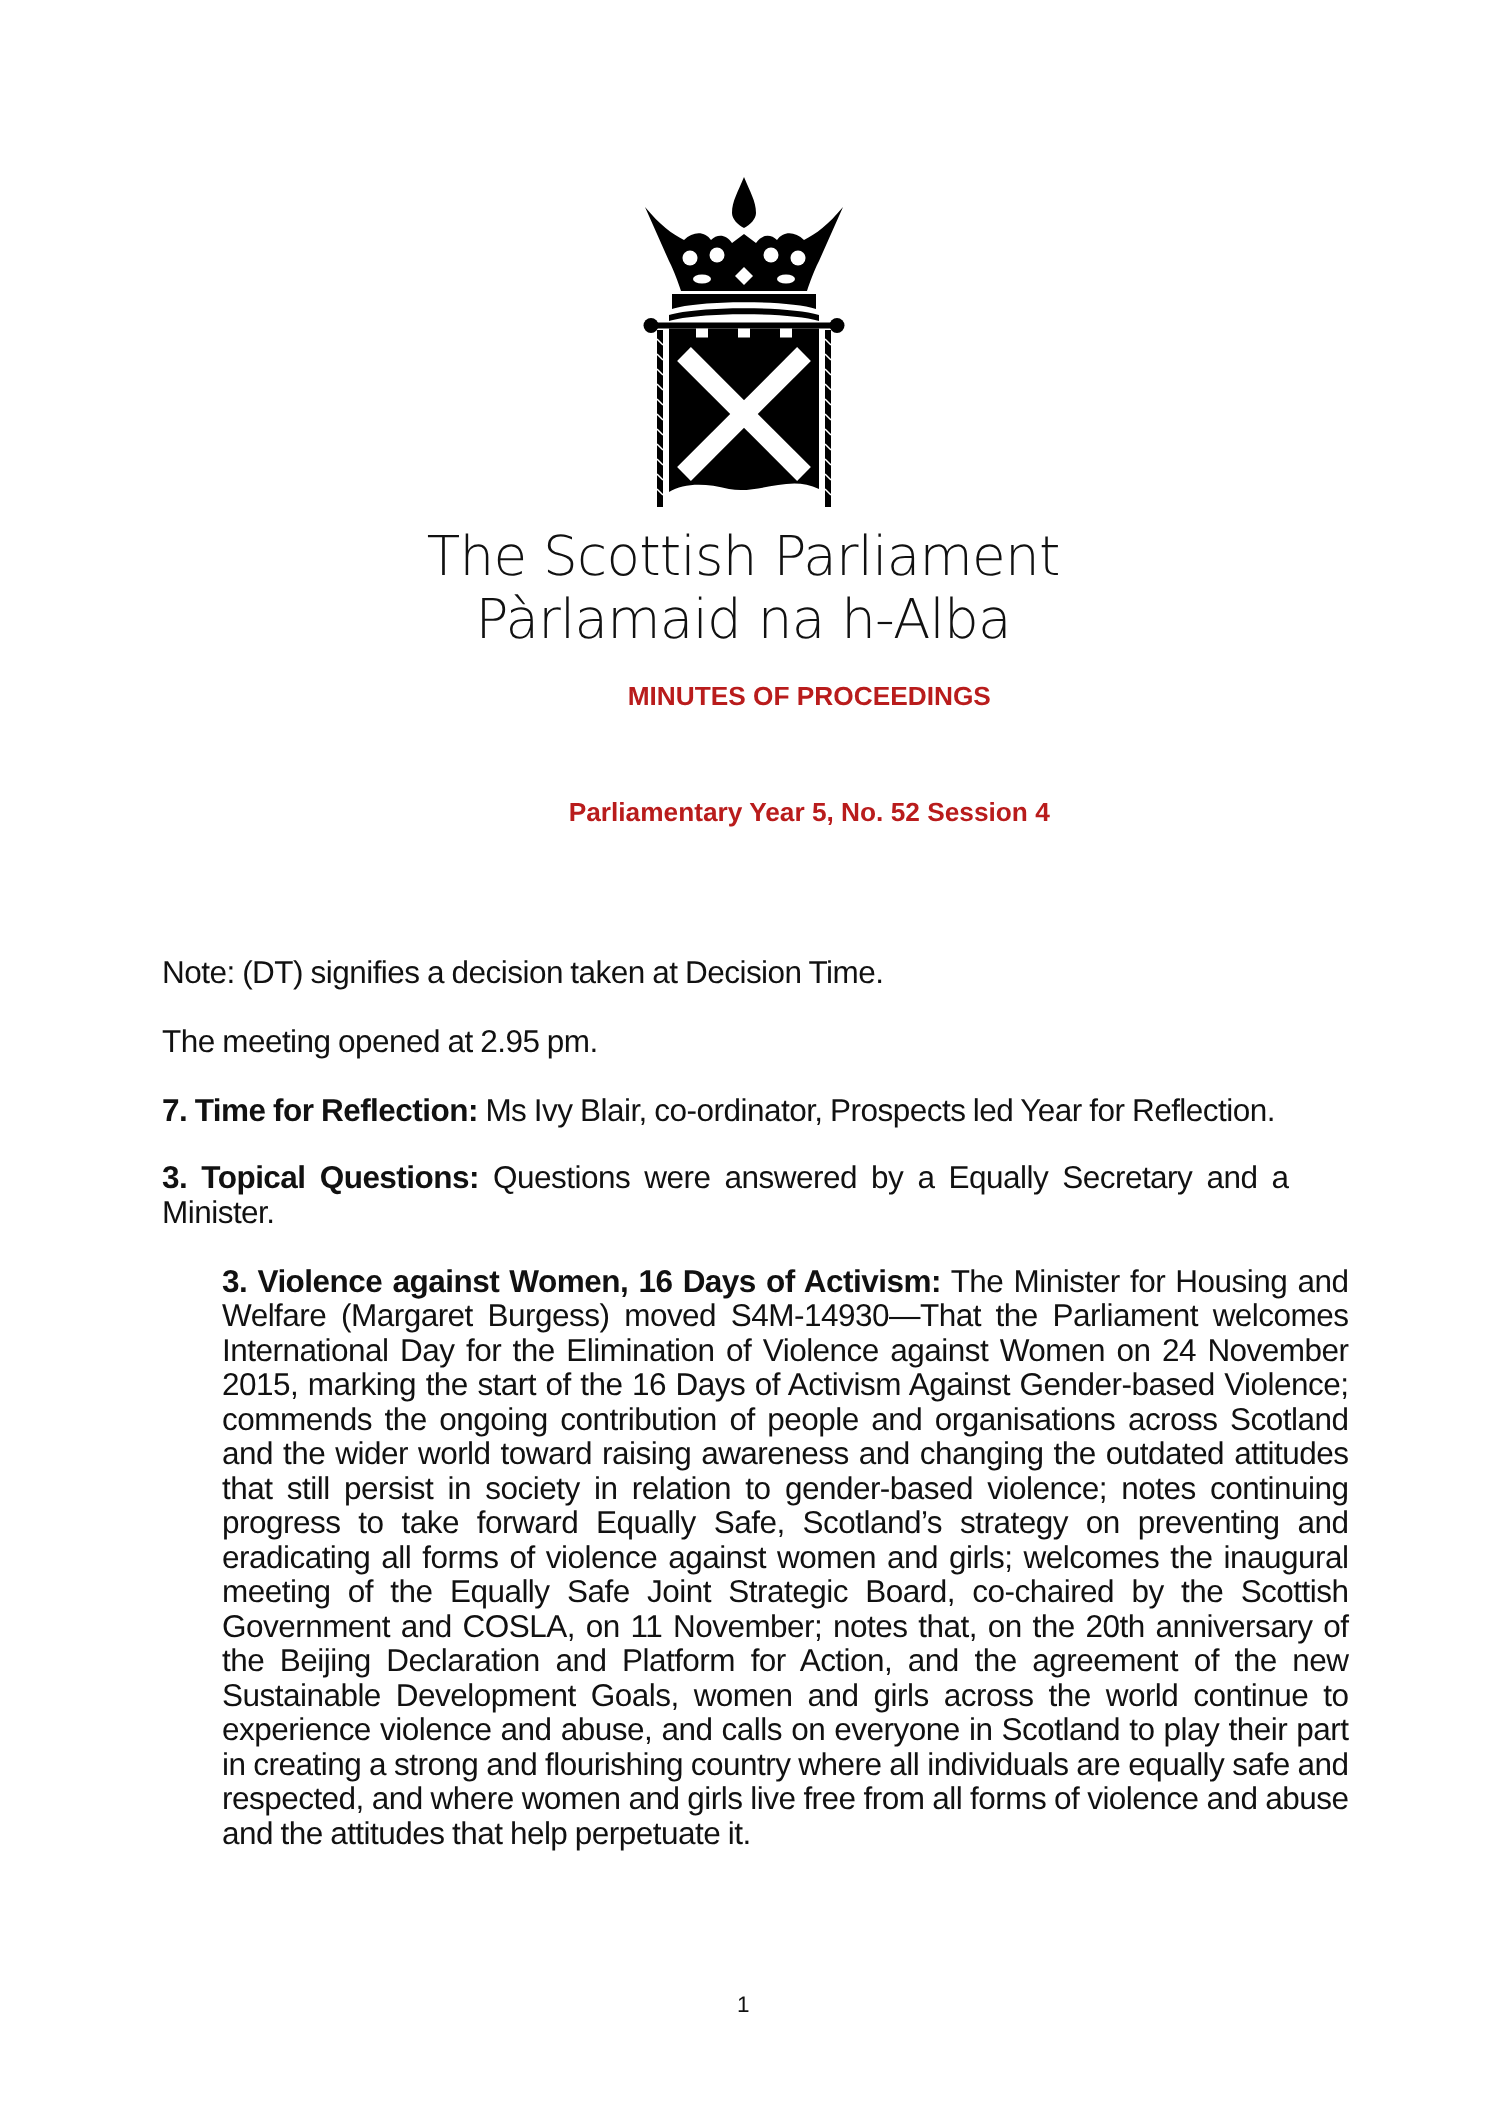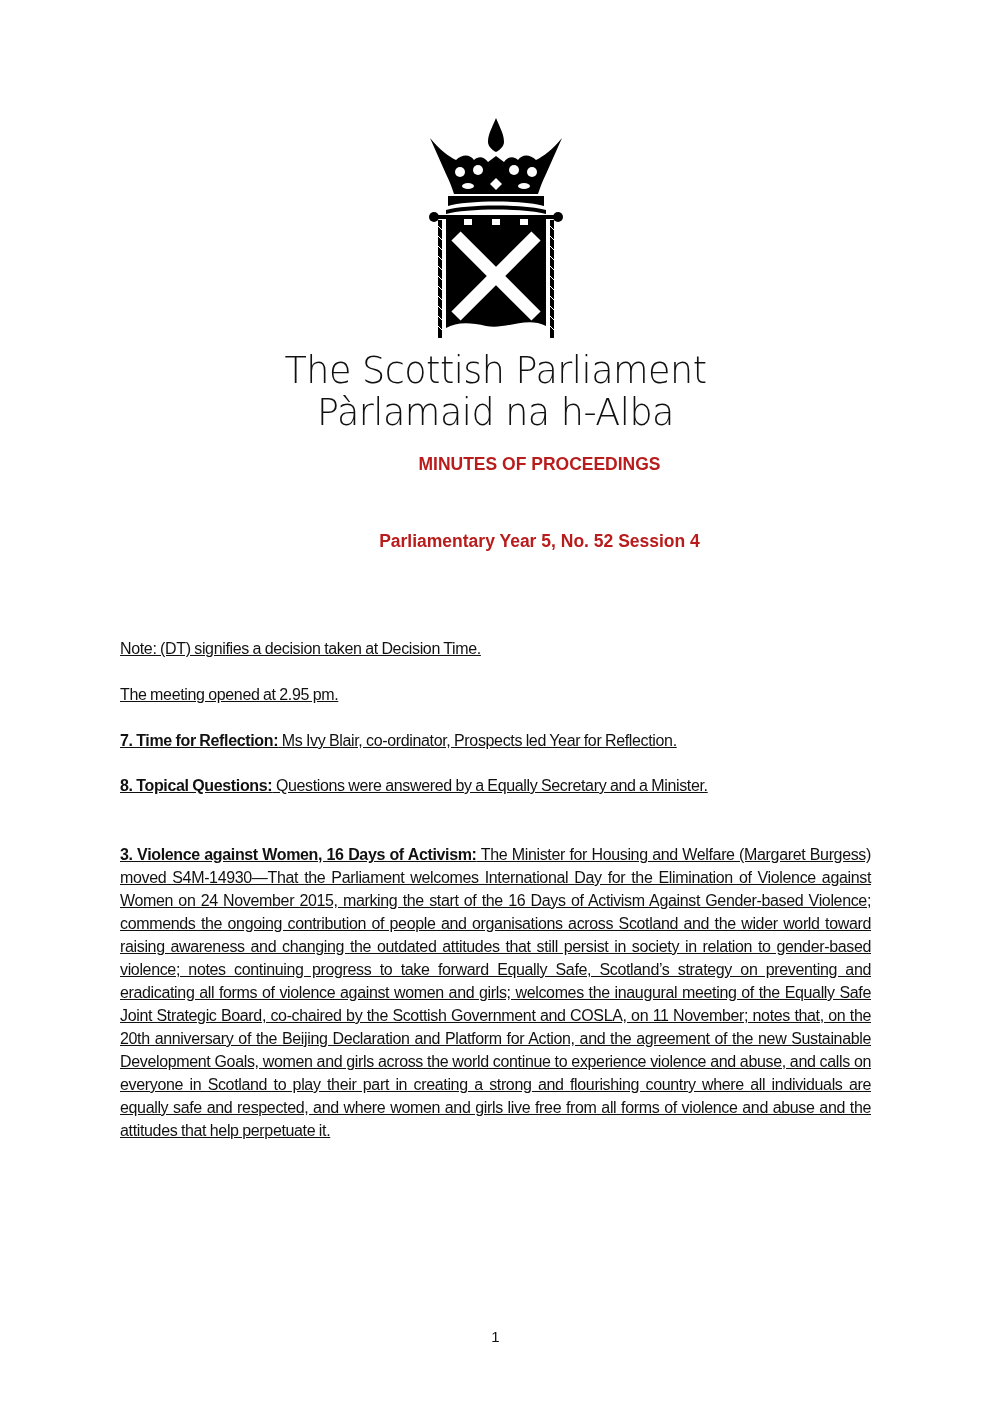--- a/index.html
+++ b/index.html
@@ -5,23 +5,23 @@
     html, body { margin: 0; padding: 0; background: #ffffff; }
     body { width: 991px; height: 1401px; position: relative; overflow: hidden; color: #111; }
     .page { position: absolute; left: 0; top: 0; width: 991px; height: 1401px; background: #fff; }
     .emblem { position: absolute; left: 426px; top: 116px; width: 140px; height: 224px; }
     .brand { position: absolute; left: 0; top: 350px; width: 991px; text-align: center;
       font-family: "DejaVu Sans", sans-serif; font-weight: 300; font-size: 36.5px; line-height: 42px;
       letter-spacing: -0.5px; color: #111; }
     .brand div { display: block; }
     .heading { position: absolute; left: 0; width: 991px; text-align: center;
       font-family: "Liberation Sans", sans-serif; font-weight: bold; font-size: 17.5px; color: #b91c1c; padding-left: 44px; }
-    .body-text { position: absolute; left: 120px; width: 751px;
-      font-family: "Liberation Sans", sans-serif; font-size: 16px; line-height: 23px;
-      color: #111; text-align: justify; letter-spacing: -0.35px; word-spacing: -0.5px; text-decoration: underline; }
+    .body-text { position: absolute; left: 108px; width: 751px;
+      font-family: "Liberation Sans", sans-serif; font-size: 21px; line-height: 23px;
+      color: #111; text-align: justify; letter-spacing: -0.35px; word-spacing: -0.5px; }
     .body-text .lbl { font-weight: bold; }
     .left { text-align: left; }
     .pagenum { position: absolute; left: 0; top: 1328px; width: 991px; text-align: center;
       font-family: "Liberation Sans", sans-serif; font-size: 15px; color: #111; }
   </style>
 </head>
 <body>
 
 <div class="page">
 
@@ -94,22 +94,22 @@
   <div class="heading" style="top:500px;margin-top:31px;">Parliamentary Year 5, No. 52 Session 4</div>
 
   <div class="body-text left" style="top:637px;">Note: (DT) signifies a decision taken at Decision Time.</div>
   <div class="body-text left" style="top:683px;">The meeting opened at 2.95 pm.</div>
 
   <div class="body-text left" style="top:729px;">
     <span class="lbl">7. Time for Reflection:</span><span> Ms Ivy Blair, co-ordinator, Prospects led Year for Reflection.</span>
   </div>
 
   <div class="body-text" style="top:774px;">
-    <span class="lbl">8. Topical Questions:</span><span> Questions were answered by a Equally Secretary and a Minister.</span>
+    <span class="lbl">3. Topical Questions:</span><span> Questions were answered by a Equally Secretary and a Minister.</span>
   </div>
 
-  <div class="body-text" style="top:843px;">
+  <div class="body-text" style="top:843px;margin-left:40px;">
     <span class="lbl">3. Violence against Women, 16 Days of Activism:</span><span> The Minister for Housing and Welfare (Margaret Burgess) moved S4M-14930—That the Parliament welcomes International Day for the Elimination of Violence against Women on 24 November 2015, marking the start of the 16 Days of Activism Against Gender-based Violence; commends the ongoing contribution of people and organisations across Scotland and the wider world toward raising awareness and changing the outdated attitudes that still persist in society in relation to gender-based violence; notes continuing progress to take forward Equally Safe, Scotland’s strategy on preventing and eradicating all forms of violence against women and girls; welcomes the inaugural meeting of the Equally Safe Joint Strategic Board, co-chaired by the Scottish Government and COSLA, on 11 November; notes that, on the 20th anniversary of the Beijing Declaration and Platform for Action, and the agreement of the new Sustainable Development Goals, women and girls across the world continue to experience violence and abuse, and calls on everyone in Scotland to play their part in creating a strong and flourishing country where all individuals are equally safe and respected, and where women and girls live free from all forms of violence and abuse and the attitudes that help perpetuate it.</span>
   </div>
 
 
   <div class="pagenum">1</div>
 </div>
 
 </body></html>

